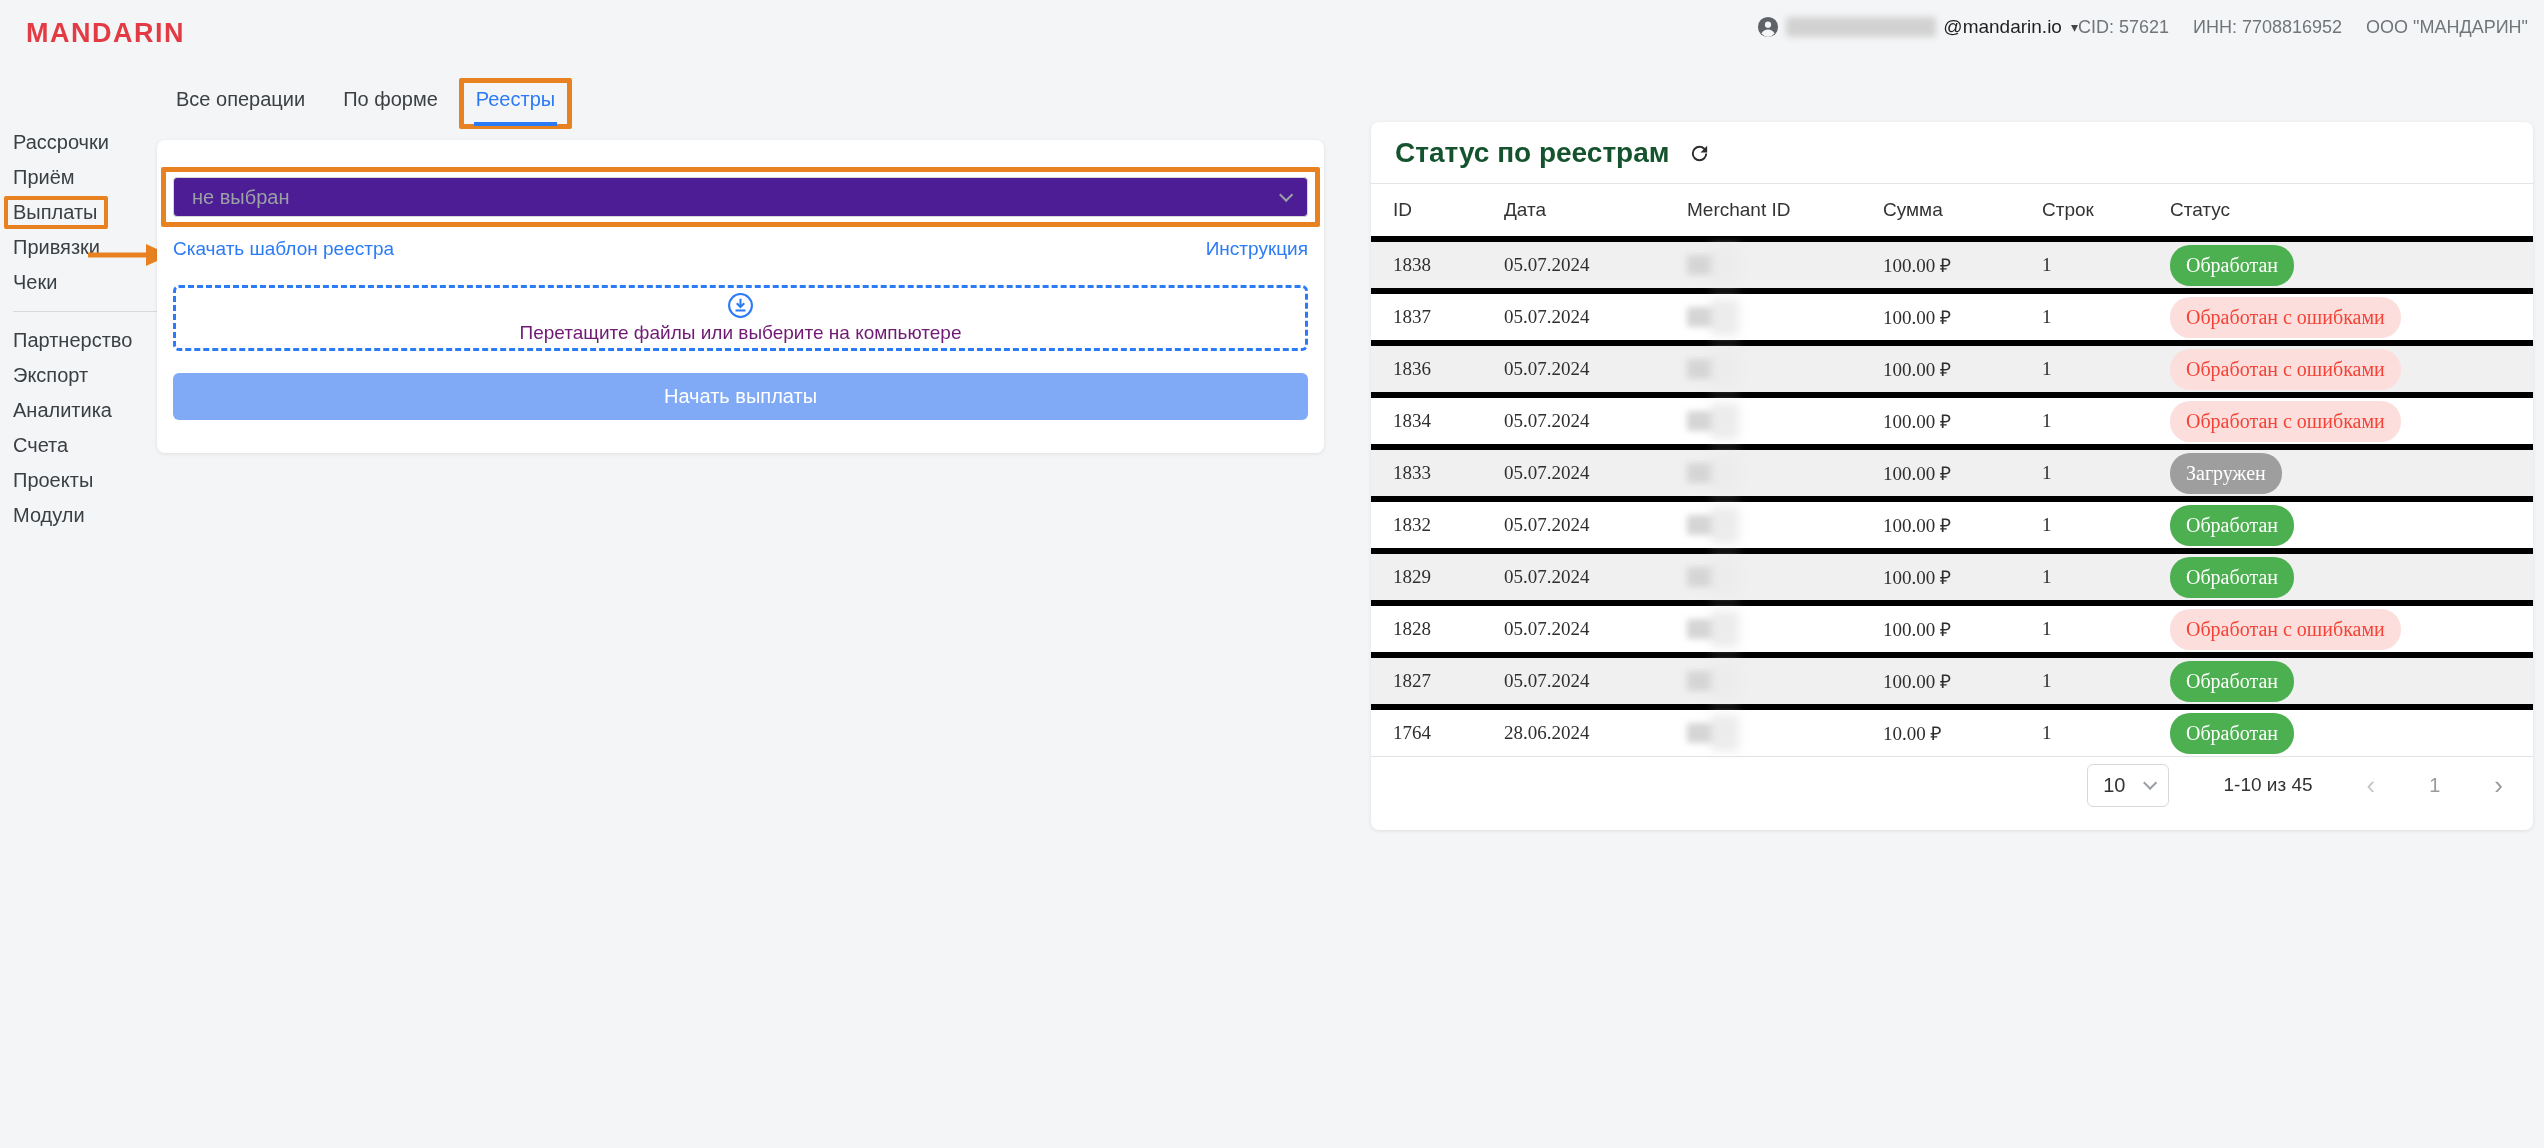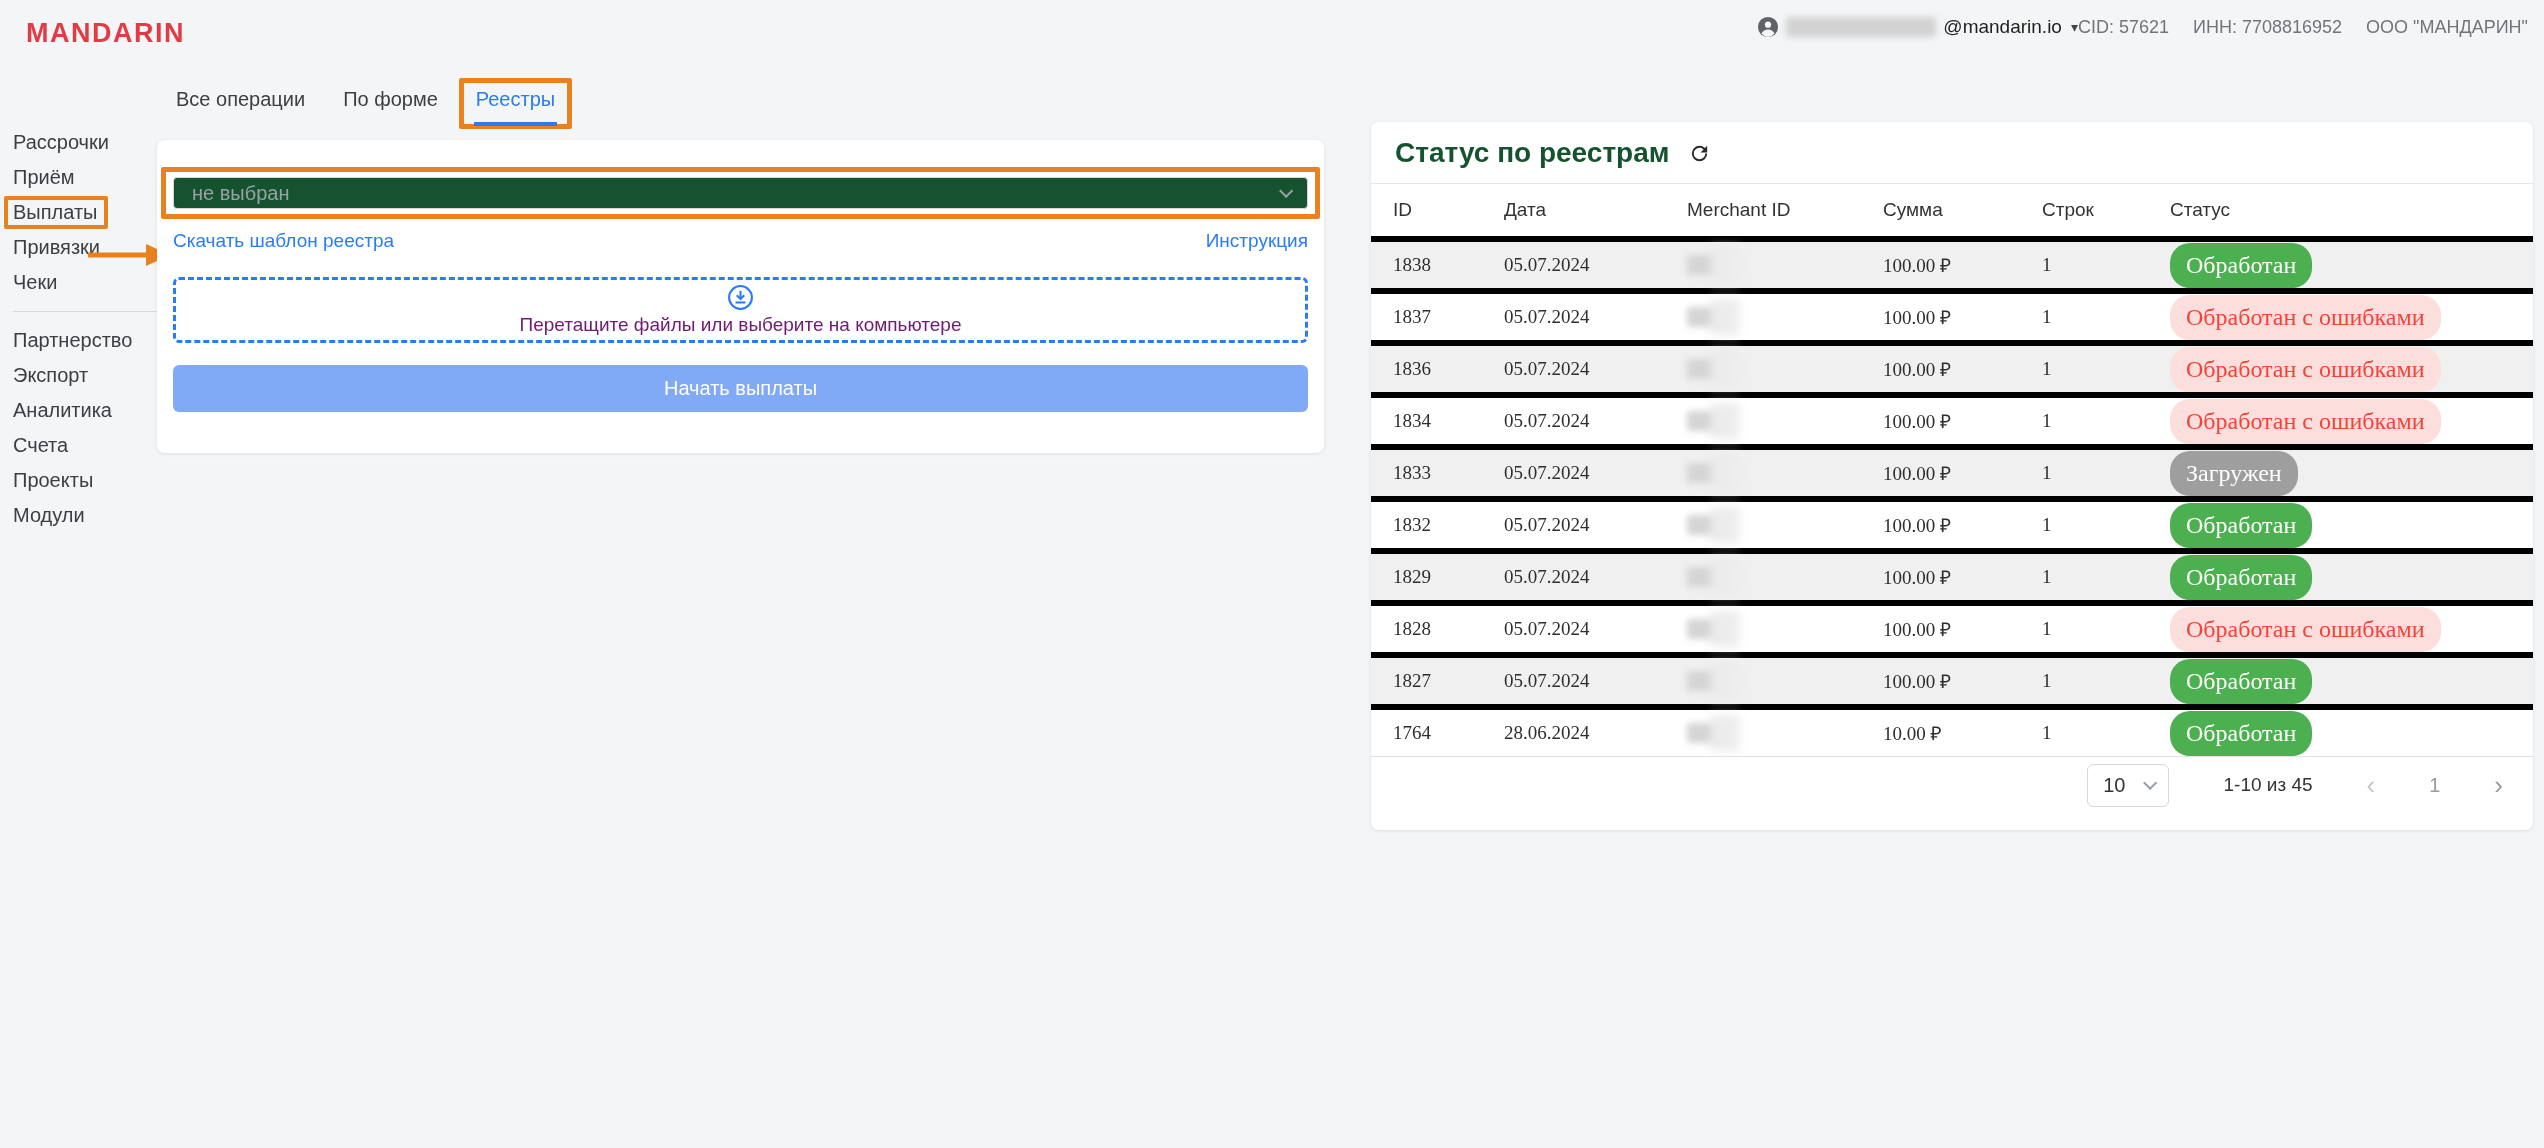--- a/index.html
+++ b/index.html
@@ -39,21 +39,21 @@
   .tab.active::before { content:""; position:absolute; left:-17px; right:-17px; top:-10px; bottom:-3px; border:5px solid var(--annotation,#e8811f); border-radius:2px; }
   
   .card {
     position:absolute; left:157px; top:140px; width:1167px; height:313px;
     background:#fff; border-radius:8px; box-shadow:0 1px 4px rgba(0,0,0,.09);
     padding:14px 16px 0;
   }
   .card-title { font-size:22px; font-weight:700; color:#1c1c1c; }
   .annotation-box { margin:13px -12px 0; border:5px solid var(--annotation,#e8811f); border-radius:2px; padding:5px 7px; }
   .select {
-    height:32px; border:1px solid #d7d7d7; border-radius:4px; background:#14532d;
+    height:40px; border:1px solid #d7d7d7; border-radius:4px; background:#4c1d95;
     display:flex; align-items:center; justify-content:space-between; padding:0 18px; cursor:pointer;
   }
   .select .ph { font-size:20px; color:#9aa0a6; }
   .chev { width:10px; height:10px; border-right:2px solid #9aa0a6; border-bottom:2px solid #9aa0a6; transform:rotate(45deg) translateY(-3px); }
   .links-row { display:flex; justify-content:space-between; margin-top:11px; font-size:19px; }
   .links-row a { color:var(--link,#2b7bf7); text-decoration:none; cursor:pointer; }
   .dropzone {
     margin-top:25px; height:66px; border:3px dashed var(--link,#2b7bf7); border-radius:6px;
     display:flex; flex-direction:column; align-items:center; justify-content:center; gap:3px; cursor:pointer;
   }
@@ -73,21 +73,21 @@
   .thead, .trow {
     display:grid; grid-template-columns:111px 183px 196px 159px 128px 1fr;
     align-items:center; padding-left:22px;
   }
   .thead { height:53px; border-top:1px solid #e4e4e4; font-size:19px; color:#333; }
   .trow { height:52px; font-size:19px; color:#2e2e2e; border-top:6px solid #000000;font-family:Liberation Serif, serif; }
   .trow.odd { background:var(--stripe,#f0f0f1); }
   .merchant-cell { display:flex; align-items:center; }
   .blur1 { width:40px; height:20px; background:#d5d5d5; filter:blur(3px); border-radius:2px; }
   .blur2 { width:28px; height:36px; background:#ececec; filter:blur(5px); margin-left:-16px; }
-  .badge { display:inline-block; padding:9px 16px; border-radius:20px; font-size:24px; width:max-content; }
+  .badge { display:inline-block; padding:9px 16px; border-radius:20px; font-size:20px; width:max-content; }
   .badge-success { background:var(--success_bg,#4caf50); color:#fff; }
   .badge-error { background:var(--error_bg,#fcdfdd); color:var(--error_text,#f44336); }
   .badge-neutral { background:var(--neutral_bg,#9e9e9e); color:#fff; }
   .pagination {
     height:57px; border-top:1px solid #e2e2e2; display:flex; align-items:center;
     justify-content:flex-end; gap:54px; padding-right:30px; font-size:19px; color:#333;
   }
   .page-size { border:1px solid #d8d8d8; border-radius:6px; padding:9px 15px; display:flex; align-items:center; gap:18px; font-size:20px; cursor:pointer; }
   .pg-arrow { font-size:26px; color:#9a9a9a; cursor:pointer; line-height:1; }
   .pg-arrow.disabled { color:#c6c6c6; }

